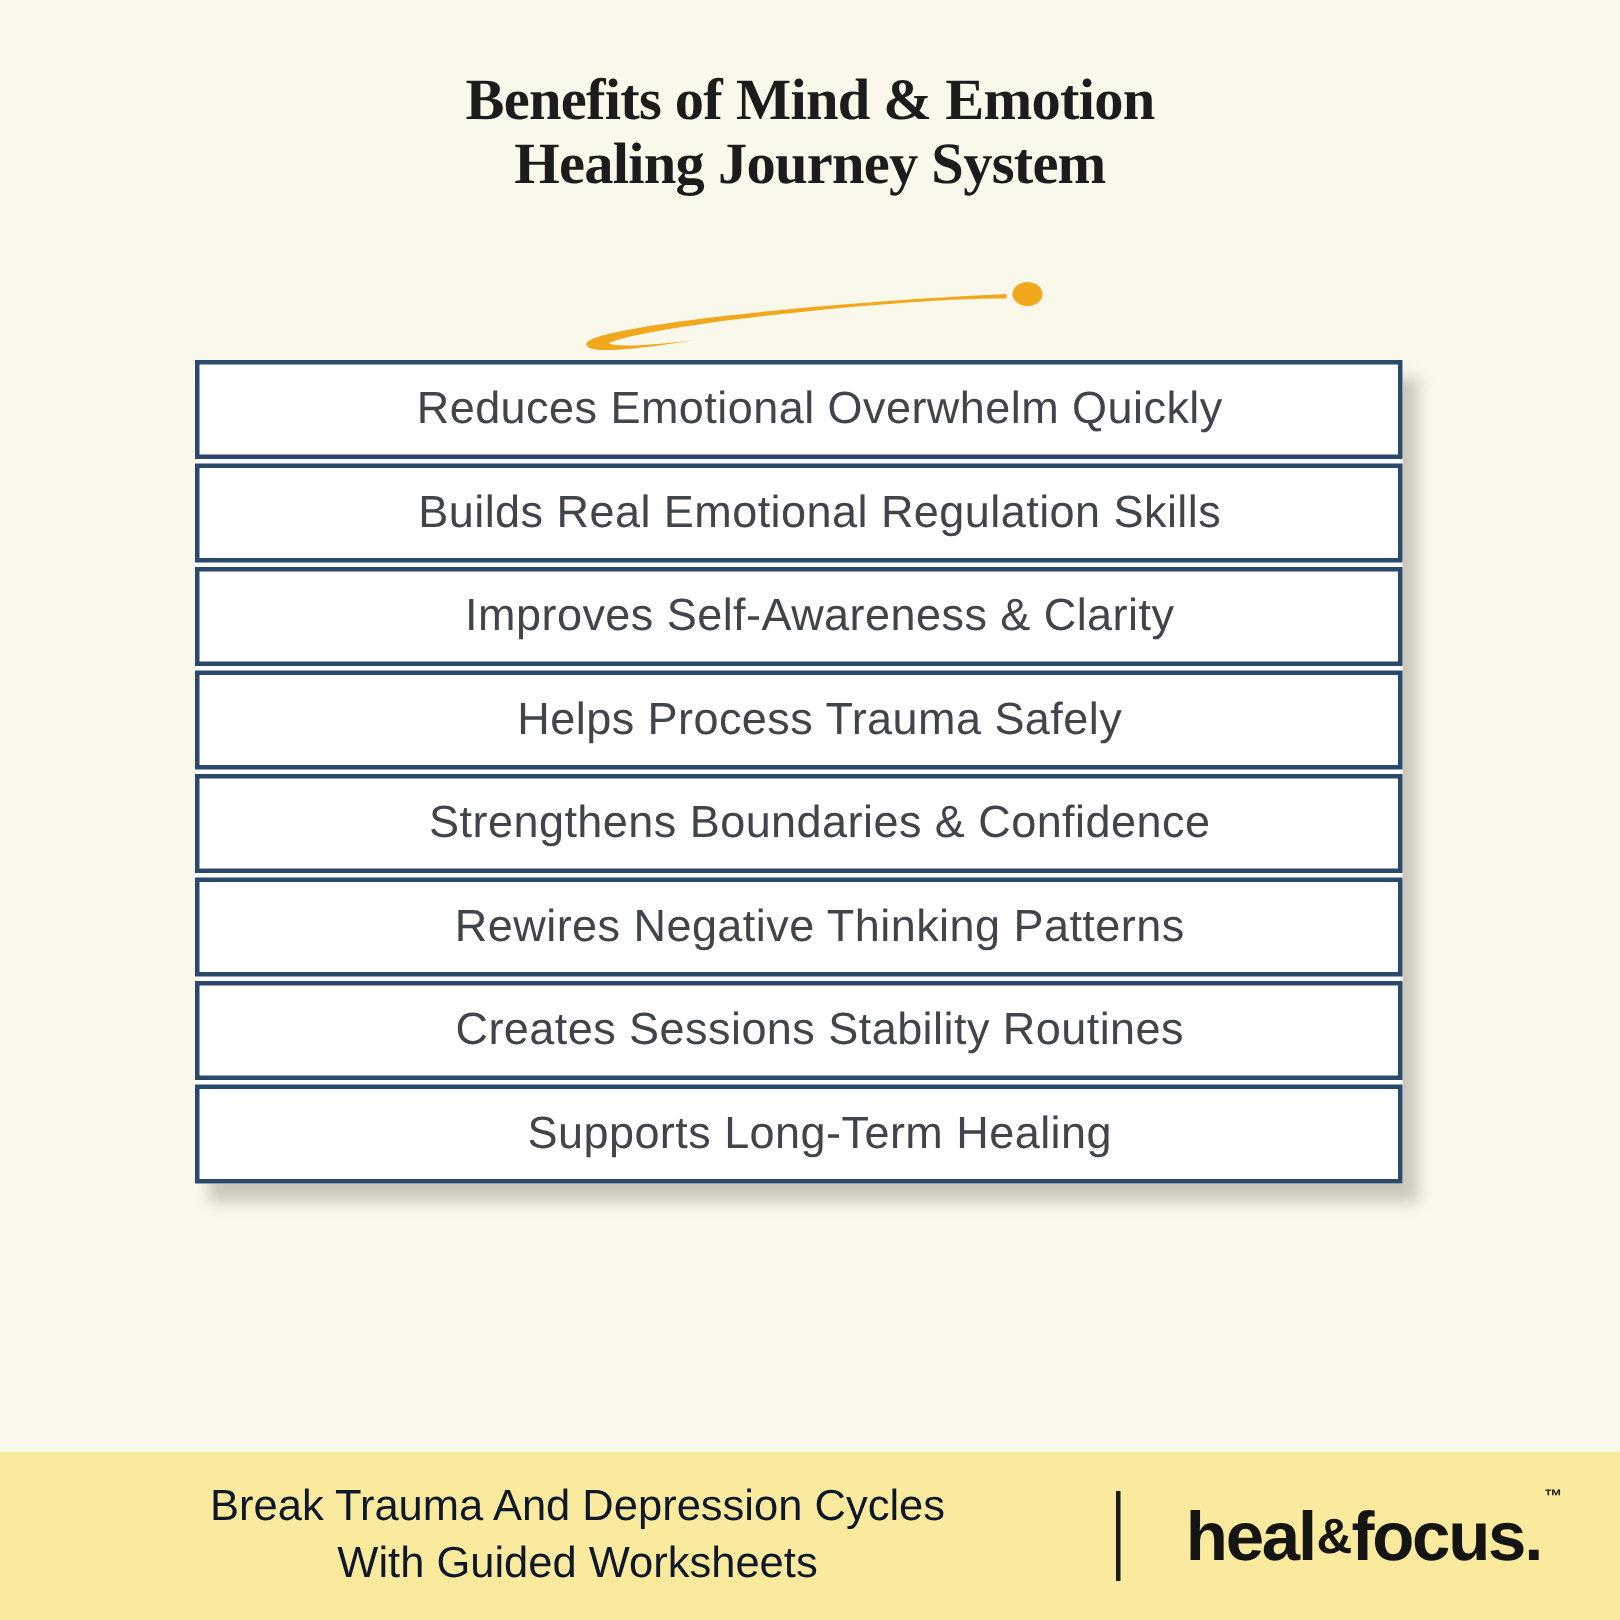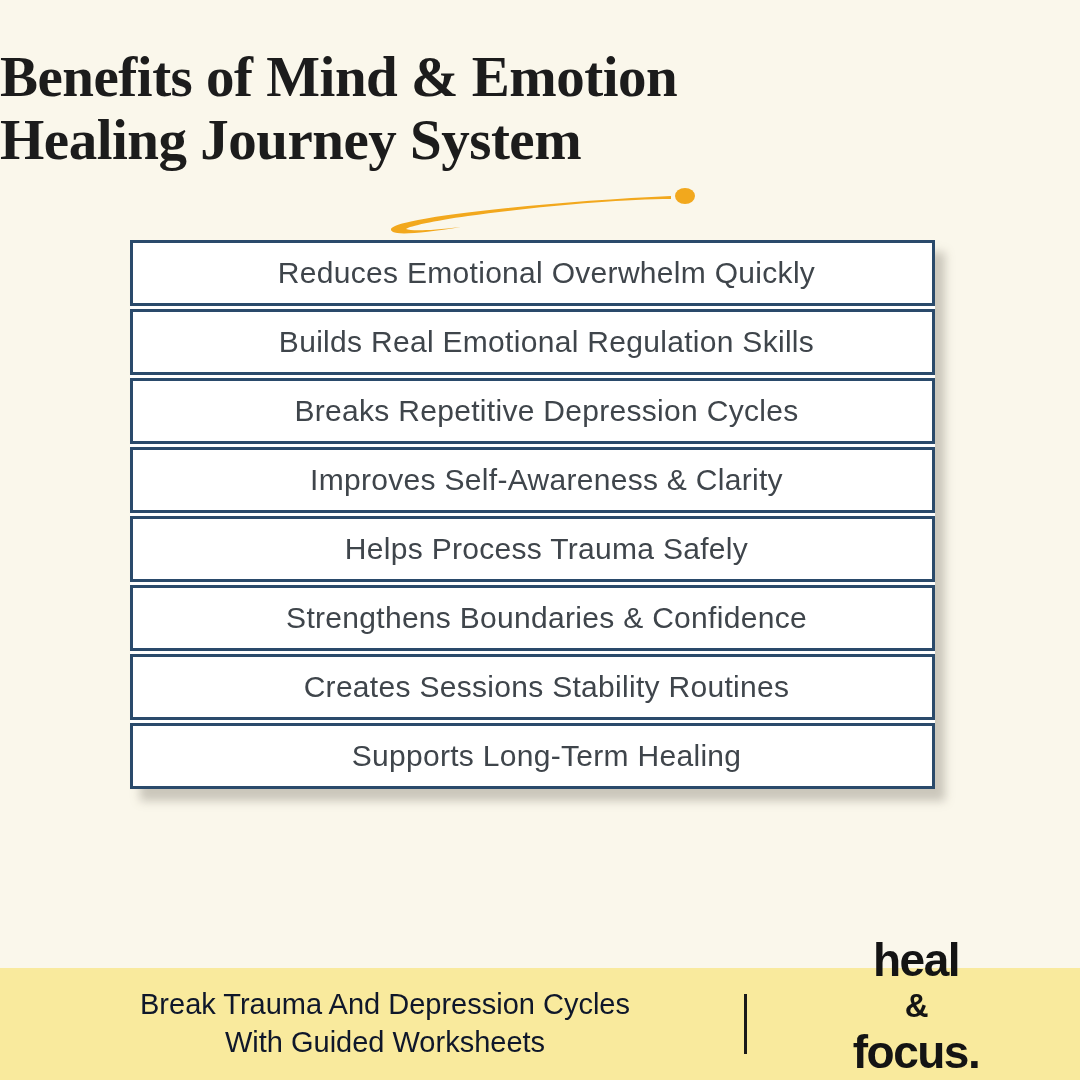--- a/index.html
+++ b/index.html
@@ -11,23 +11,24 @@
     font-family: "Liberation Sans", sans-serif;
     overflow: hidden;
   }
 
   
   .title {
     position: absolute;
     top: 46px;
     left: 0;
     width: 1080px;
+    text-align: center;
     font-family: "Liberation Serif", "DejaVu Serif", serif;
     font-weight: 700;
-    font-size: 57px;
+    font-size: 39px;
     line-height: 1.1;
     letter-spacing: -0.5px;
     color: #1C1C1C;
   }
 
   
   .swoosh {
     position: absolute;
     top: 183px;
     left: 373px;
@@ -97,21 +98,20 @@
     width: 272px;
     height: 112px;
     display: flex;
     align-items: center;
     justify-content: center;
     font-weight: 700;
     font-size: 46px;
     letter-spacing: -1.5px;
     color: #141414;
     white-space: nowrap;
-    flex-direction: column;
   }
   .brand .amp {
     font-size: 33px;
     align-self: center;
     padding: 0 1px;
   }
   .brand .tm {
     font-size: 12px;
     letter-spacing: 0;
     align-self: flex-start;
@@ -141,30 +141,30 @@
   </svg>
 
   <div class="benefits-table">
     <div class="benefit-row">
       <span>Reduces Emotional Overwhelm Quickly</span>
     </div>
     <div class="benefit-row">
       <span>Builds Real Emotional Regulation Skills</span>
     </div>
     <div class="benefit-row">
-      <span>Breaks Repetitive Depression Cycles</span>
-    </div>
-    <div class="benefit-row">
       <span>Improves Self-Awareness &amp; Clarity</span>
     </div>
     <div class="benefit-row">
       <span>Helps Process Trauma Safely</span>
     </div>
     <div class="benefit-row">
       <span>Strengthens Boundaries &amp; Confidence</span>
+    </div>
+    <div class="benefit-row">
+      <span>Rewires Negative Thinking Patterns</span>
     </div>
     <div class="benefit-row">
       <span>Creates Sessions Stability Routines</span>
     </div>
     <div class="benefit-row">
       <span>Supports Long-Term Healing</span>
     </div>
   </div>
 
   <div class="footer">

